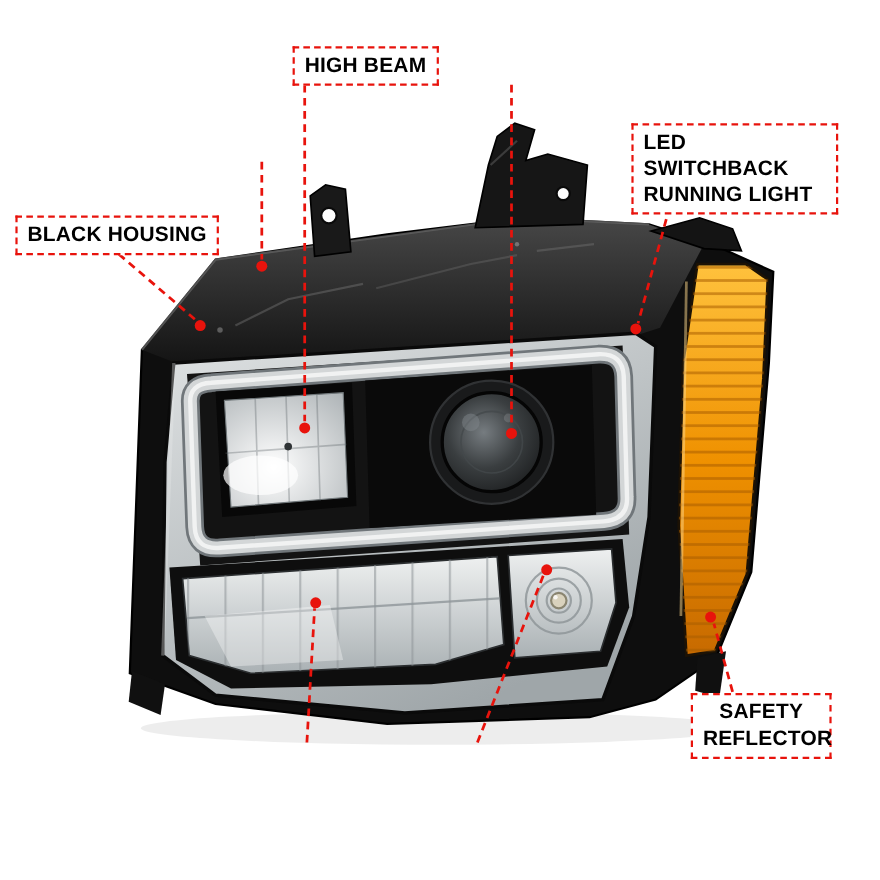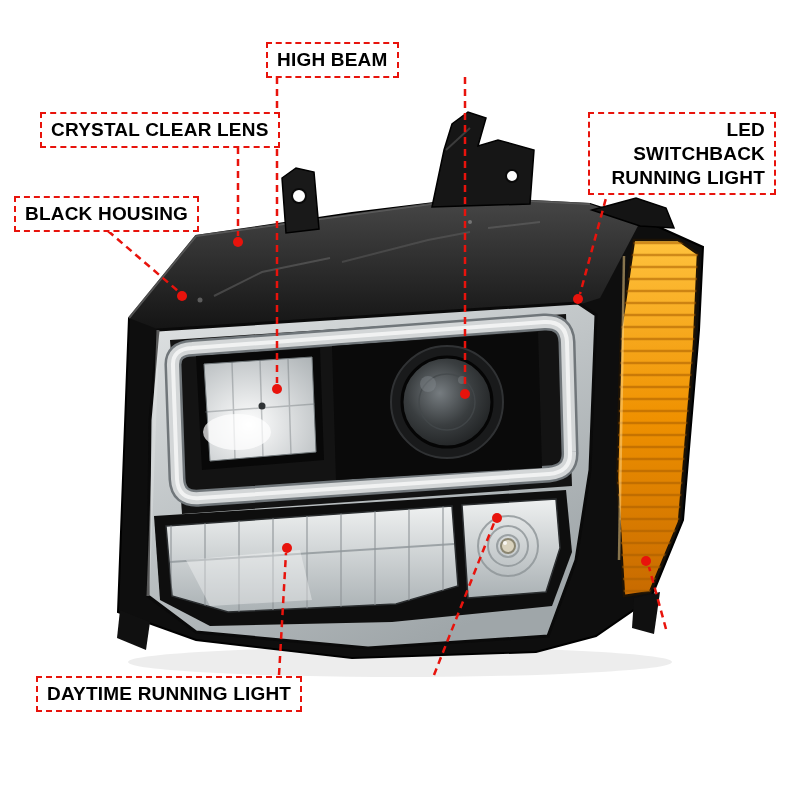--- a/index.html
+++ b/index.html
@@ -27,21 +27,21 @@
     line-height: 1.25;
     padding: 4px 9px;
     box-sizing: border-box;
     text-align: center;
     white-space: nowrap;
     letter-spacing: 0.2px;
   }
   .lbl-high-beam            { left: 266px; top: 42px; }
   .lbl-low-beam             { left: 428px; top: 42px; }
   .lbl-crystal-clear-lens   { left: 40px;  top: 112px; }
-  .lbl-led-switchback       { left: 588px; top: 112px; width: 188px; white-space: normal; text-align: right; }
+  .lbl-led-switchback       { left: 574px; top: 112px; width: 188px; white-space: normal; text-align: left; }
   .lbl-black-housing        { left: 14px;  top: 196px; }
   .lbl-daytime-running-light{ left: 36px;  top: 676px; }
   .lbl-turn-signal          { left: 352px; top: 676px; }
   .lbl-safety-reflector     { left: 628px; top: 630px; width: 128px; white-space: normal; }
   .cl { stroke: var(--callout-red, #e8130c); stroke-width: 2.5; stroke-dasharray: 7 5; fill: none; }
   .cd { fill: var(--callout-red, #e8130c); }
 </style>
 </head>
 <body>
 
@@ -194,18 +194,17 @@
     <circle class="cd" cx="287" cy="548" r="5"></circle>
 
     <line class="cl" x1="434" y1="675" x2="494" y2="523"></line>
     <circle class="cd" cx="497" cy="518" r="5"></circle>
 
     <line class="cl" x1="666" y1="629" x2="649" y2="567"></line>
     <circle class="cd" cx="646" cy="561" r="5"></circle>
   </svg>
 
   <div class="callout-label lbl-high-beam">HIGH BEAM</div>
-  <div class="callout-label lbl-crystal-clear-lens">CRYSTAL CLEAR LENS</div>
   <div class="callout-label lbl-led-switchback">LED SWITCHBACK RUNNING LIGHT</div>
   <div class="callout-label lbl-black-housing">BLACK HOUSING</div>
-  <div class="callout-label lbl-daytime-running-light">DAYTIME RUNNING LIGHT</div>
+  <div class="callout-label lbl-safety-reflector">SAFETY REFLECTOR</div>
 
 </div>
 
 </body></html>

